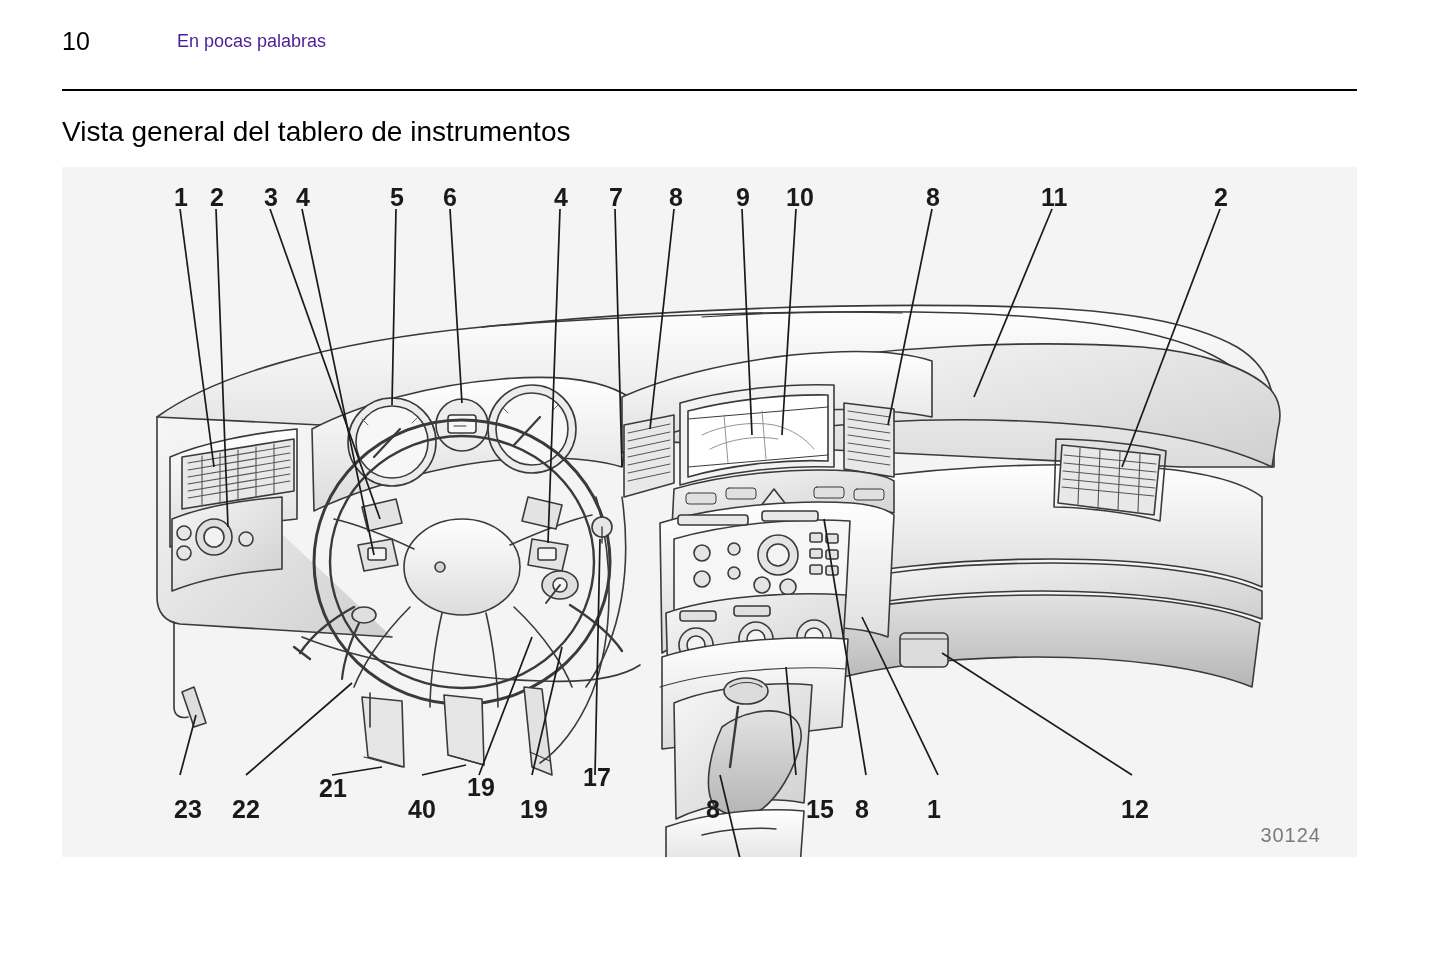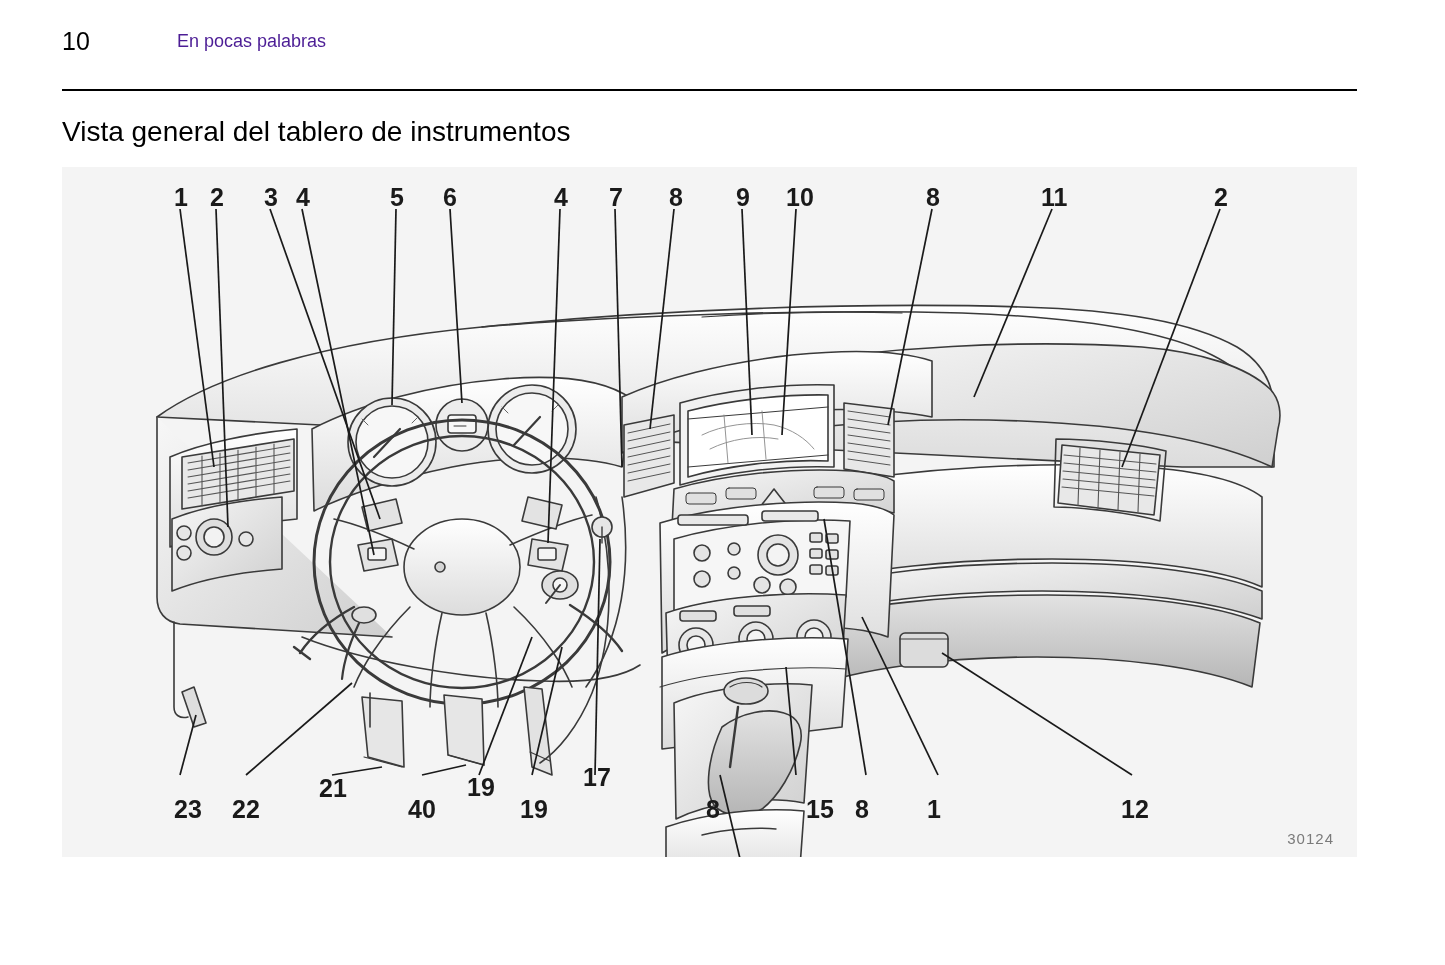--- a/index.html
+++ b/index.html
@@ -69,23 +69,23 @@
     background: #f4f4f4;
   }
   .figure-svg {
     position: absolute;
     left: 0; top: 0;
     width: 1295px;
     height: 690px;
   }
   .figure-id {
     position: absolute;
-    right: 23px;
+    right: 36px;
     bottom: 10px;
-    font-size: 15px;
+    font-size: 20px;
     color: #7a7a7a;
     letter-spacing: 1px;
   }
   .callout {
     position: absolute;
     font-size: 25px;
     font-weight: bold;
     color: #1a1a1a;
     line-height: 1;
     white-space: nowrap;

